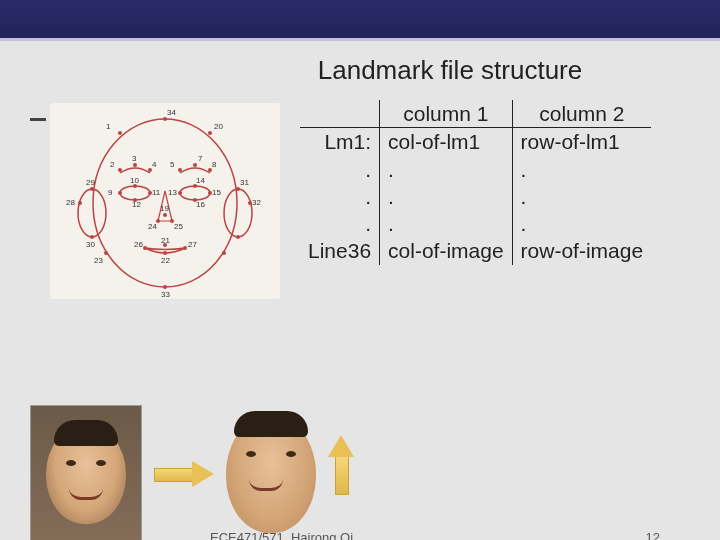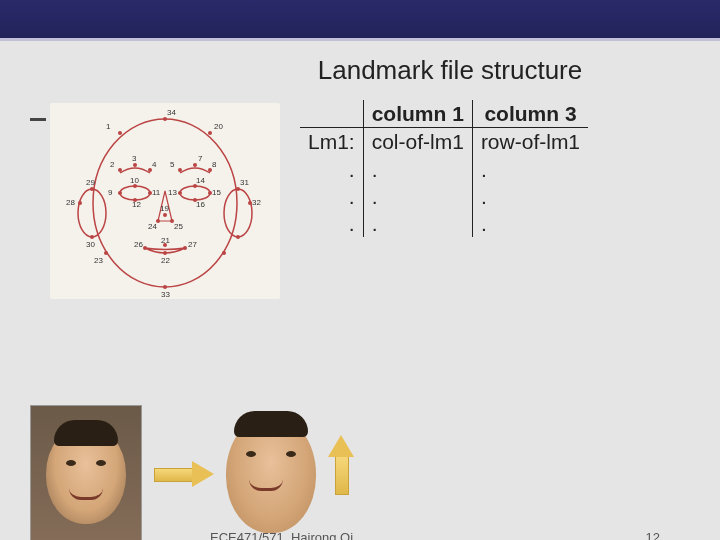--- a/index.html
+++ b/index.html
@@ -13,21 +13,21 @@
   
   .content { position: absolute; top: 100px; left: 0; width: 716px; height: 360px; }
   
   .face-diagram { position: absolute; left: 50px; top: 3px; width: 230px; height: 196px; background: #f5f2ec; border-radius: 2px; }
   .bullet-bar { position: absolute; left: 30px; top: 18px; width: 16px; height: 3px; background: #444; }
   .face-svg { width: 100%; height: 100%; }
   
   .table-wrap { position: absolute; left: 300px; top: 0; font-size: 21px; color: #222; line-height: 1.3; }
   .tbl { border-collapse: collapse; }
   .tbl td { padding: 0 8px; vertical-align: top; }
-  .tbl th { padding: 0 8px; font-weight: 700; }
+  .tbl th { padding: 0 8px; font-weight: 400; }
   .col-label { border-right: 1.5px solid #222; text-align: right; }
   .tbl tr.header td, .tbl tr.header th { border-bottom: 1.5px solid #222; }
   .c1 { border-right: 1.5px solid #222; }
   
   .photos { position: absolute; left: 30px; top: 305px; display: flex; align-items: center; }
   .photo { width: 112px; height: 138px; background: linear-gradient(#6b5a48, #846c58); border: 1px solid #999; display: flex; align-items: center; justify-content: center; position: relative; overflow: hidden; }
   .face-photo { width: 80px; height: 100px; border-radius: 50% 50% 48% 48%; background: radial-gradient(ellipse at 50% 40%, #e8c09a 0%, #d4a678 55%, #8a6848 100%); position: relative; }
   .face-photo::before, .face-photo::after { content: ""; position: absolute; width: 10px; height: 6px; background: #3a2a1a; border-radius: 50%; top: 36px; }
   .face-photo::before { left: 20px; }
   .face-photo::after { right: 20px; }
@@ -137,41 +137,46 @@
         </g>
       </svg>
     </div>
 
     <div class="table-wrap">
       <table class="tbl">
         <tbody>
             <tr class="header">
           <th class="col-label"></th>
           <th class="c1">column 1</th>
-          <th>column 3</th>
+          <th>column 2</th>
         </tr>
         <tr>
           <td class="col-label">Lm1:</td>
           <td class="c1">col-of-lm1</td>
           <td>row-of-lm1</td>
         </tr>
         <tr>
           <td class="col-label">.</td>
           <td class="c1">.</td>
           <td>.</td>
         </tr>
         <tr>
           <td class="col-label">.</td>
           <td class="c1">.</td>
           <td>.</td>
         </tr>
         <tr>
           <td class="col-label">.</td>
           <td class="c1">.</td>
           <td>.</td>
+        </tr>
+        <tr>
+          <td class="col-label">Line36</td>
+          <td class="c1">col-of-image</td>
+          <td>row-of-image</td>
         </tr>
       </tbody>
         </table>
     </div>
 
     <div class="photos">
       <div class="photo">
         <div class="face-photo">
           <div class="hair"></div>
           <div class="mouth"></div>

